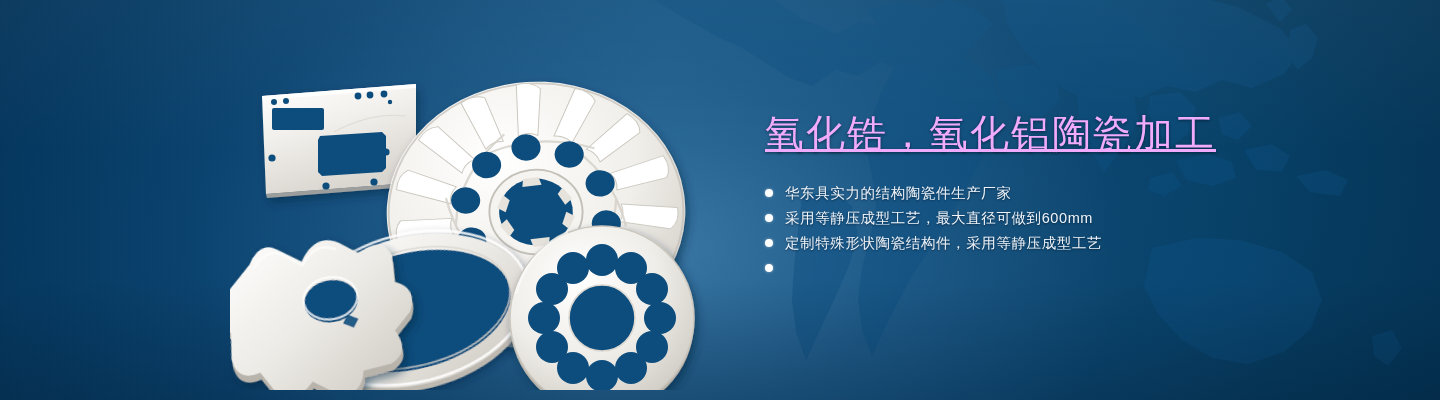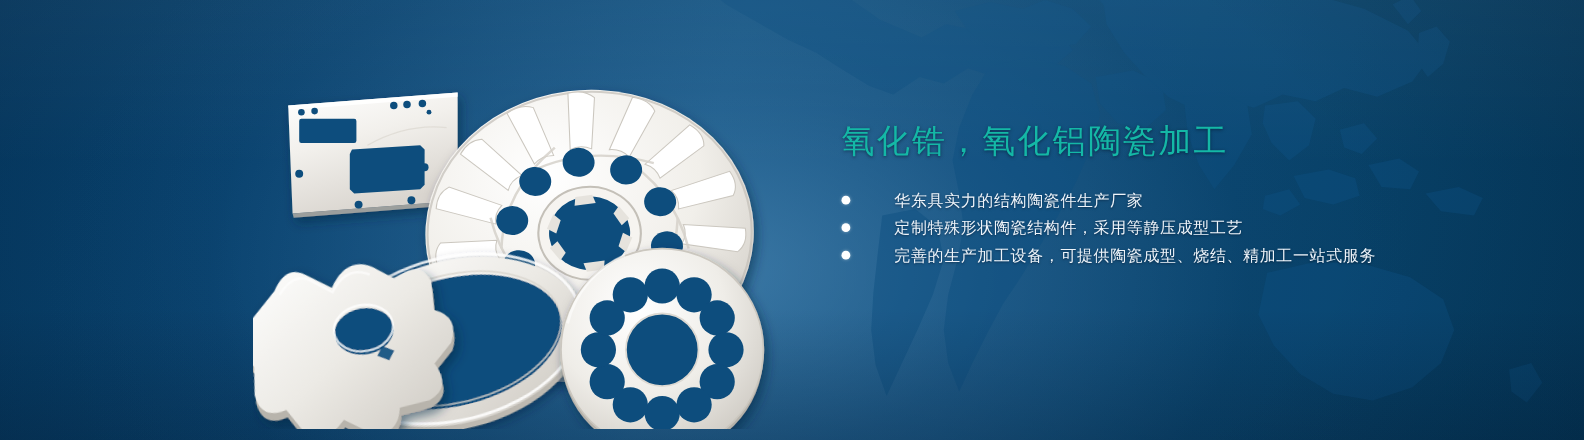--- a/index.html
+++ b/index.html
@@ -37,32 +37,32 @@
                rgba(0,0,0,0.0) 70%, rgba(0,12,28,0.20) 100%);
   }
 
   
   #products { position:absolute; left:230px; top:40px; width:480px; height:350px; }
   #products svg { width:100%; height:100%; display:block; }
 
   
   #copy { position:absolute; left:765px; top:110px; width:620px; }
   #headline {
-    font-size:30px; line-height:1.25; color:#14b8a6;
+    font-size:39px; line-height:1.25; color:#f0abfc;
     letter-spacing:2px; font-weight:400;
     text-shadow:0 1px 3px rgba(0,10,25,0.55);
     white-space:nowrap;
+    text-decoration:underline;
   }
   #bullets { margin-top:22px; list-style:none; }
   #bullets li {
     display:flex; align-items:center;
     height:25px; color:#eef4fa; font-size:14.5px;
     letter-spacing:.6px; white-space:nowrap;
     text-shadow:0 1px 2px rgba(0,10,25,0.5);
-    gap:28px;
   }
   .dot {
     width:8px; height:8px; border-radius:50%;
     background:#ffffff; flex:0 0 8px; margin-right:12px;
     box-shadow:0 0 3px rgba(255,255,255,0.45);
   }
 </style>
 </head>
 <body>
 
@@ -303,22 +303,25 @@
 
   <div id="copy">
     <div id="headline">氧化锆，氧化铝陶瓷加工</div>
     <ul id="bullets">
       <li>
         <span class="dot"></span>
         <span>华东具实力的结构陶瓷件生产厂家</span>
       </li>
       <li>
         <span class="dot"></span>
+        <span>采用等静压成型工艺，最大直径可做到600mm</span>
+      </li>
+      <li>
+        <span class="dot"></span>
         <span>定制特殊形状陶瓷结构件，采用等静压成型工艺</span>
       </li>
       <li>
         <span class="dot"></span>
-        <span>完善的生产加工设备，可提供陶瓷成型、烧结、精加工一站式服务</span>
       </li>
     </ul>
   </div>
 
 </div>
 
 </body></html>

